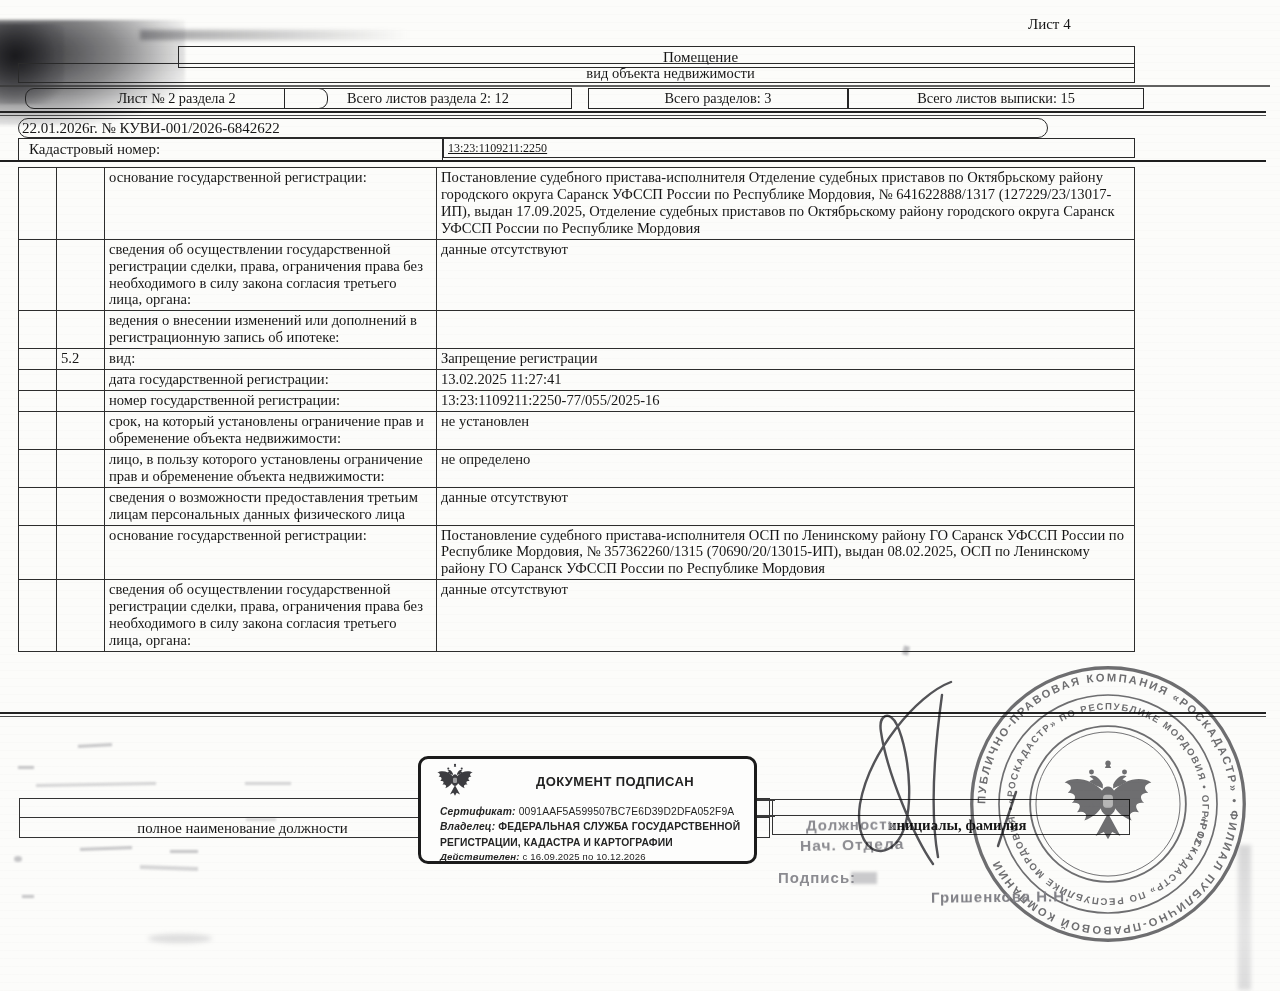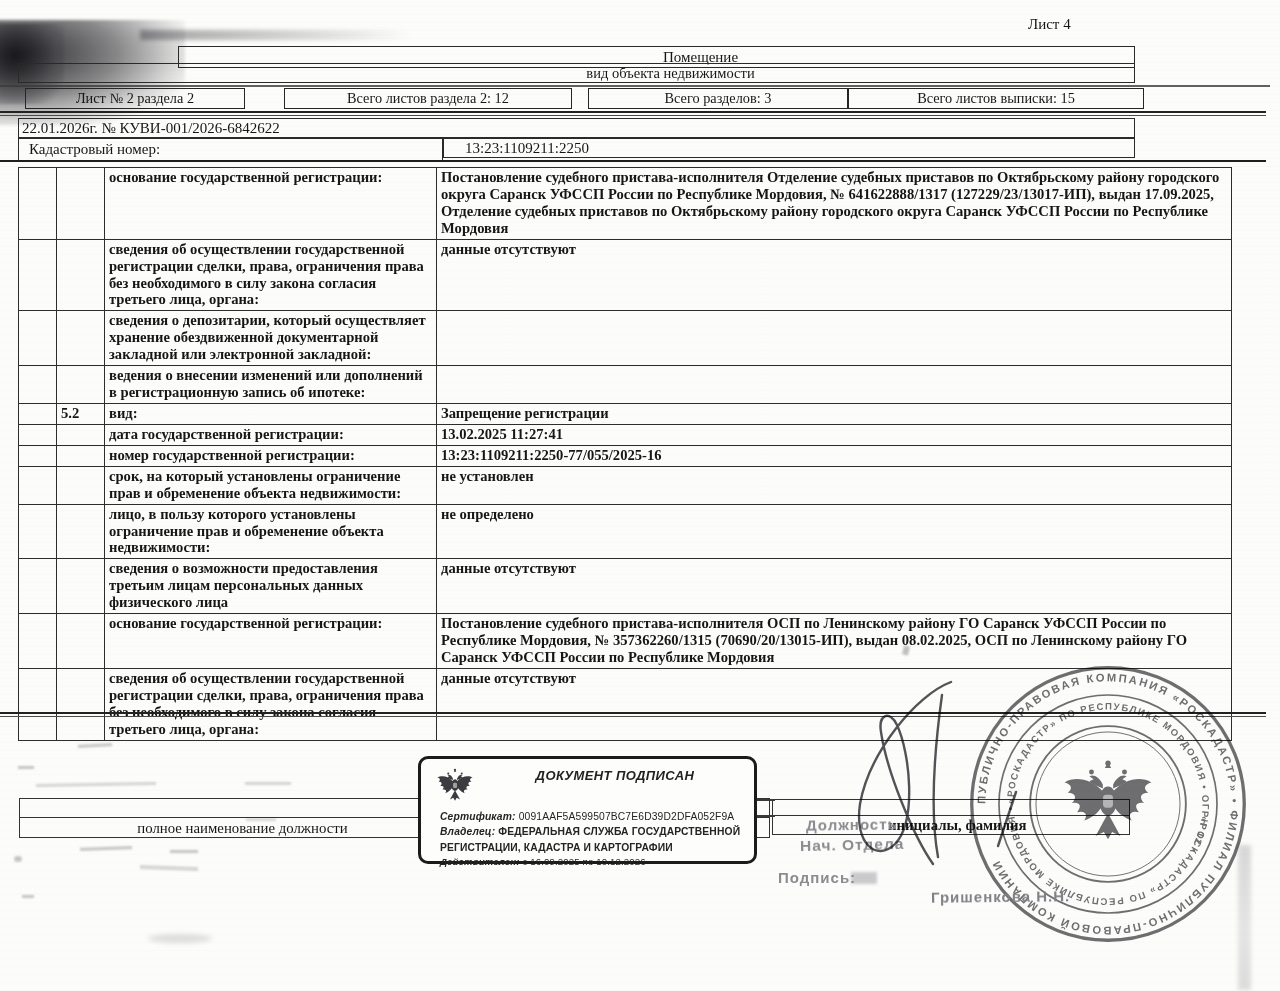--- a/index.html
+++ b/index.html
@@ -8,45 +8,45 @@
         background-image:repeating-linear-gradient(0deg, rgba(0,0,0,.013) 0 1px, transparent 1px 8px);}
   .abs{position:absolute;}
   
   .sheet-label{left:1028px;top:16px;font-size:15px;}
   .hbox{border:1.6px solid #2a2a2a;box-sizing:border-box;display:flex;align-items:center;}
   .box-object{left:178px;top:46px;width:957px;height:22px;justify-content:center;font-size:15px;padding-left:88px;}
   .box-caption{left:18px;top:63px;width:1117px;height:20px;justify-content:center;font-size:14.5px;padding-left:188px;}
   .thinline{left:0;top:85px;width:1270px;height:1.5px;background:#3a3a3a;opacity:.8;}
   .meta-cell{top:88px;height:21px;border:1.7px solid #262626;box-sizing:border-box;
              display:flex;align-items:center;justify-content:center;font-size:14.3px;}
-  .mc0{left:25px;width:220px;} .mc1{left:284px;width:288px;} .mc2{left:588px;width:260px;} .mc3{left:848px;width:296px;}
+  .mc0{left:25px;width:303px;border-radius:9px;} .mc1{left:284px;width:288px;} .mc2{left:588px;width:260px;} .mc3{left:848px;width:296px;}
   .dline{height:5px;box-sizing:border-box;border-top:2.6px solid #222;border-bottom:1.3px solid #4a4a4a;}
   .dl1{left:0;top:111px;width:1266px;}
-  .box-date{left:18px;top:118px;width:1117px;height:20px;font-size:15px;padding-left:3px;}
+  .box-date{left:18px;top:118px;width:1030px;height:20px;font-size:15px;padding-left:3px;border-radius:10px;}
   .cad-label{left:18px;top:138px;width:425px;height:23px;font-size:15px;padding-left:10px;}
-  .cad-value{left:443px;top:138px;width:692px;height:20px;font-size:15px;padding-left:21px;}
+  .cad-value{left:443px;top:138px;width:692px;height:20px;font-size:12px;padding-left:4px;text-decoration:underline;}
   .dl2{left:0;top:160px;width:1266px;border-top:2.8px solid #1e1e1e;border-bottom:0;}
   
-  .reg-table{left:18px;top:167px;width:1214px;border-collapse:collapse;table-layout:fixed;
-             font-size:14.6px;line-height:1.16;font-weight:bold;}
+  .reg-table{left:18px;top:167px;width:1117px;border-collapse:collapse;table-layout:fixed;
+             font-size:14.6px;line-height:1.16;}
   .reg-table td{border:1.5px solid #2d2d2d;vertical-align:top;padding:1px 3px 2px 4px;overflow:hidden;}
   .c-blank{width:38px;} .c-num{width:48px;} .c-label{width:332px;} 
   .dl3{left:0;top:712px;width:1266px;}
   
   .sigrow{box-sizing:border-box;border:1.5px solid #333;}
   .ltab-r1{left:19px;top:798px;width:751px;height:20px;}
   .ltab-r2{left:19px;top:817px;width:751px;height:21px;}
   .lcaption{left:95px;top:820px;width:295px;text-align:center;font-size:14.8px;}
   .rtab-r1{left:772px;top:799px;width:358px;height:17px;}
   .rtab-r2{left:772px;top:815px;width:358px;height:20px;}
   .rcaption{left:888px;top:817px;font-size:14.8px;font-weight:bold;}
   
   .stamp{left:418px;top:756px;width:339px;height:108px;background:#fdfdfc;border:3px solid #1b1b1b;
          border-radius:10px;box-sizing:border-box;z-index:10;font-family:"Liberation Sans","DejaVu Sans",sans-serif;}
-  .stamp-head{display:flex;align-items:flex-start;margin-top:5px;font-style:italic;}
+  .stamp-head{display:flex;align-items:center;}
   .stamp-emblem{width:42px;height:44px;margin-left:13px;color:#3c3c40;flex:none;}
   .stamp-titles{flex:1;text-align:center;font-weight:bold;font-size:13px;line-height:1.45;letter-spacing:.4px;margin-top:3px;color:#222;}
   .stamp-lines{margin:1px 8px 0 19px;font-size:10.3px;line-height:1.5;color:#242424;letter-spacing:.15px;}
   .stamp-lines b{font-weight:bold;font-style:italic;}
   .stamp-valid{font-size:9.6px;}
   .owner-caps{font-weight:bold;}
   
   .imprint{font-family:"Liberation Sans","DejaVu Sans",sans-serif;font-weight:bold;color:#8b8b90;
            letter-spacing:1px;filter:blur(.3px);z-index:6;}
   .imp-pos{left:806px;top:816px;font-size:15px;transform:rotate(-.8deg);}
@@ -153,26 +153,20 @@
     </tr>
 
     <tr>
       <td class="c-blank"></td>
       <td class="c-num"></td>
       <td class="c-label">сведения об осуществлении государственной регистрации сделки, права, ограничения права без необходимого в силу закона согласия третьего лица, органа:</td>
       <td class="c-value">данные отсутствуют</td>
     </tr>
 
 
-    <tr>
-      <td class="c-blank"></td>
-      <td class="c-num"></td>
-      <td class="c-label">сведения о депозитарии, который осуществляет хранение обездвиженной документарной закладной или электронной закладной:</td>
-      <td class="c-value"></td>
-    </tr>
 
     <tr>
       <td class="c-blank"></td>
       <td class="c-num"></td>
       <td class="c-label">ведения о внесении изменений или дополнений в регистрационную запись об ипотеке:</td>
       <td class="c-value"></td>
     </tr>
 
     <tr>
       <td class="c-blank"></td>

